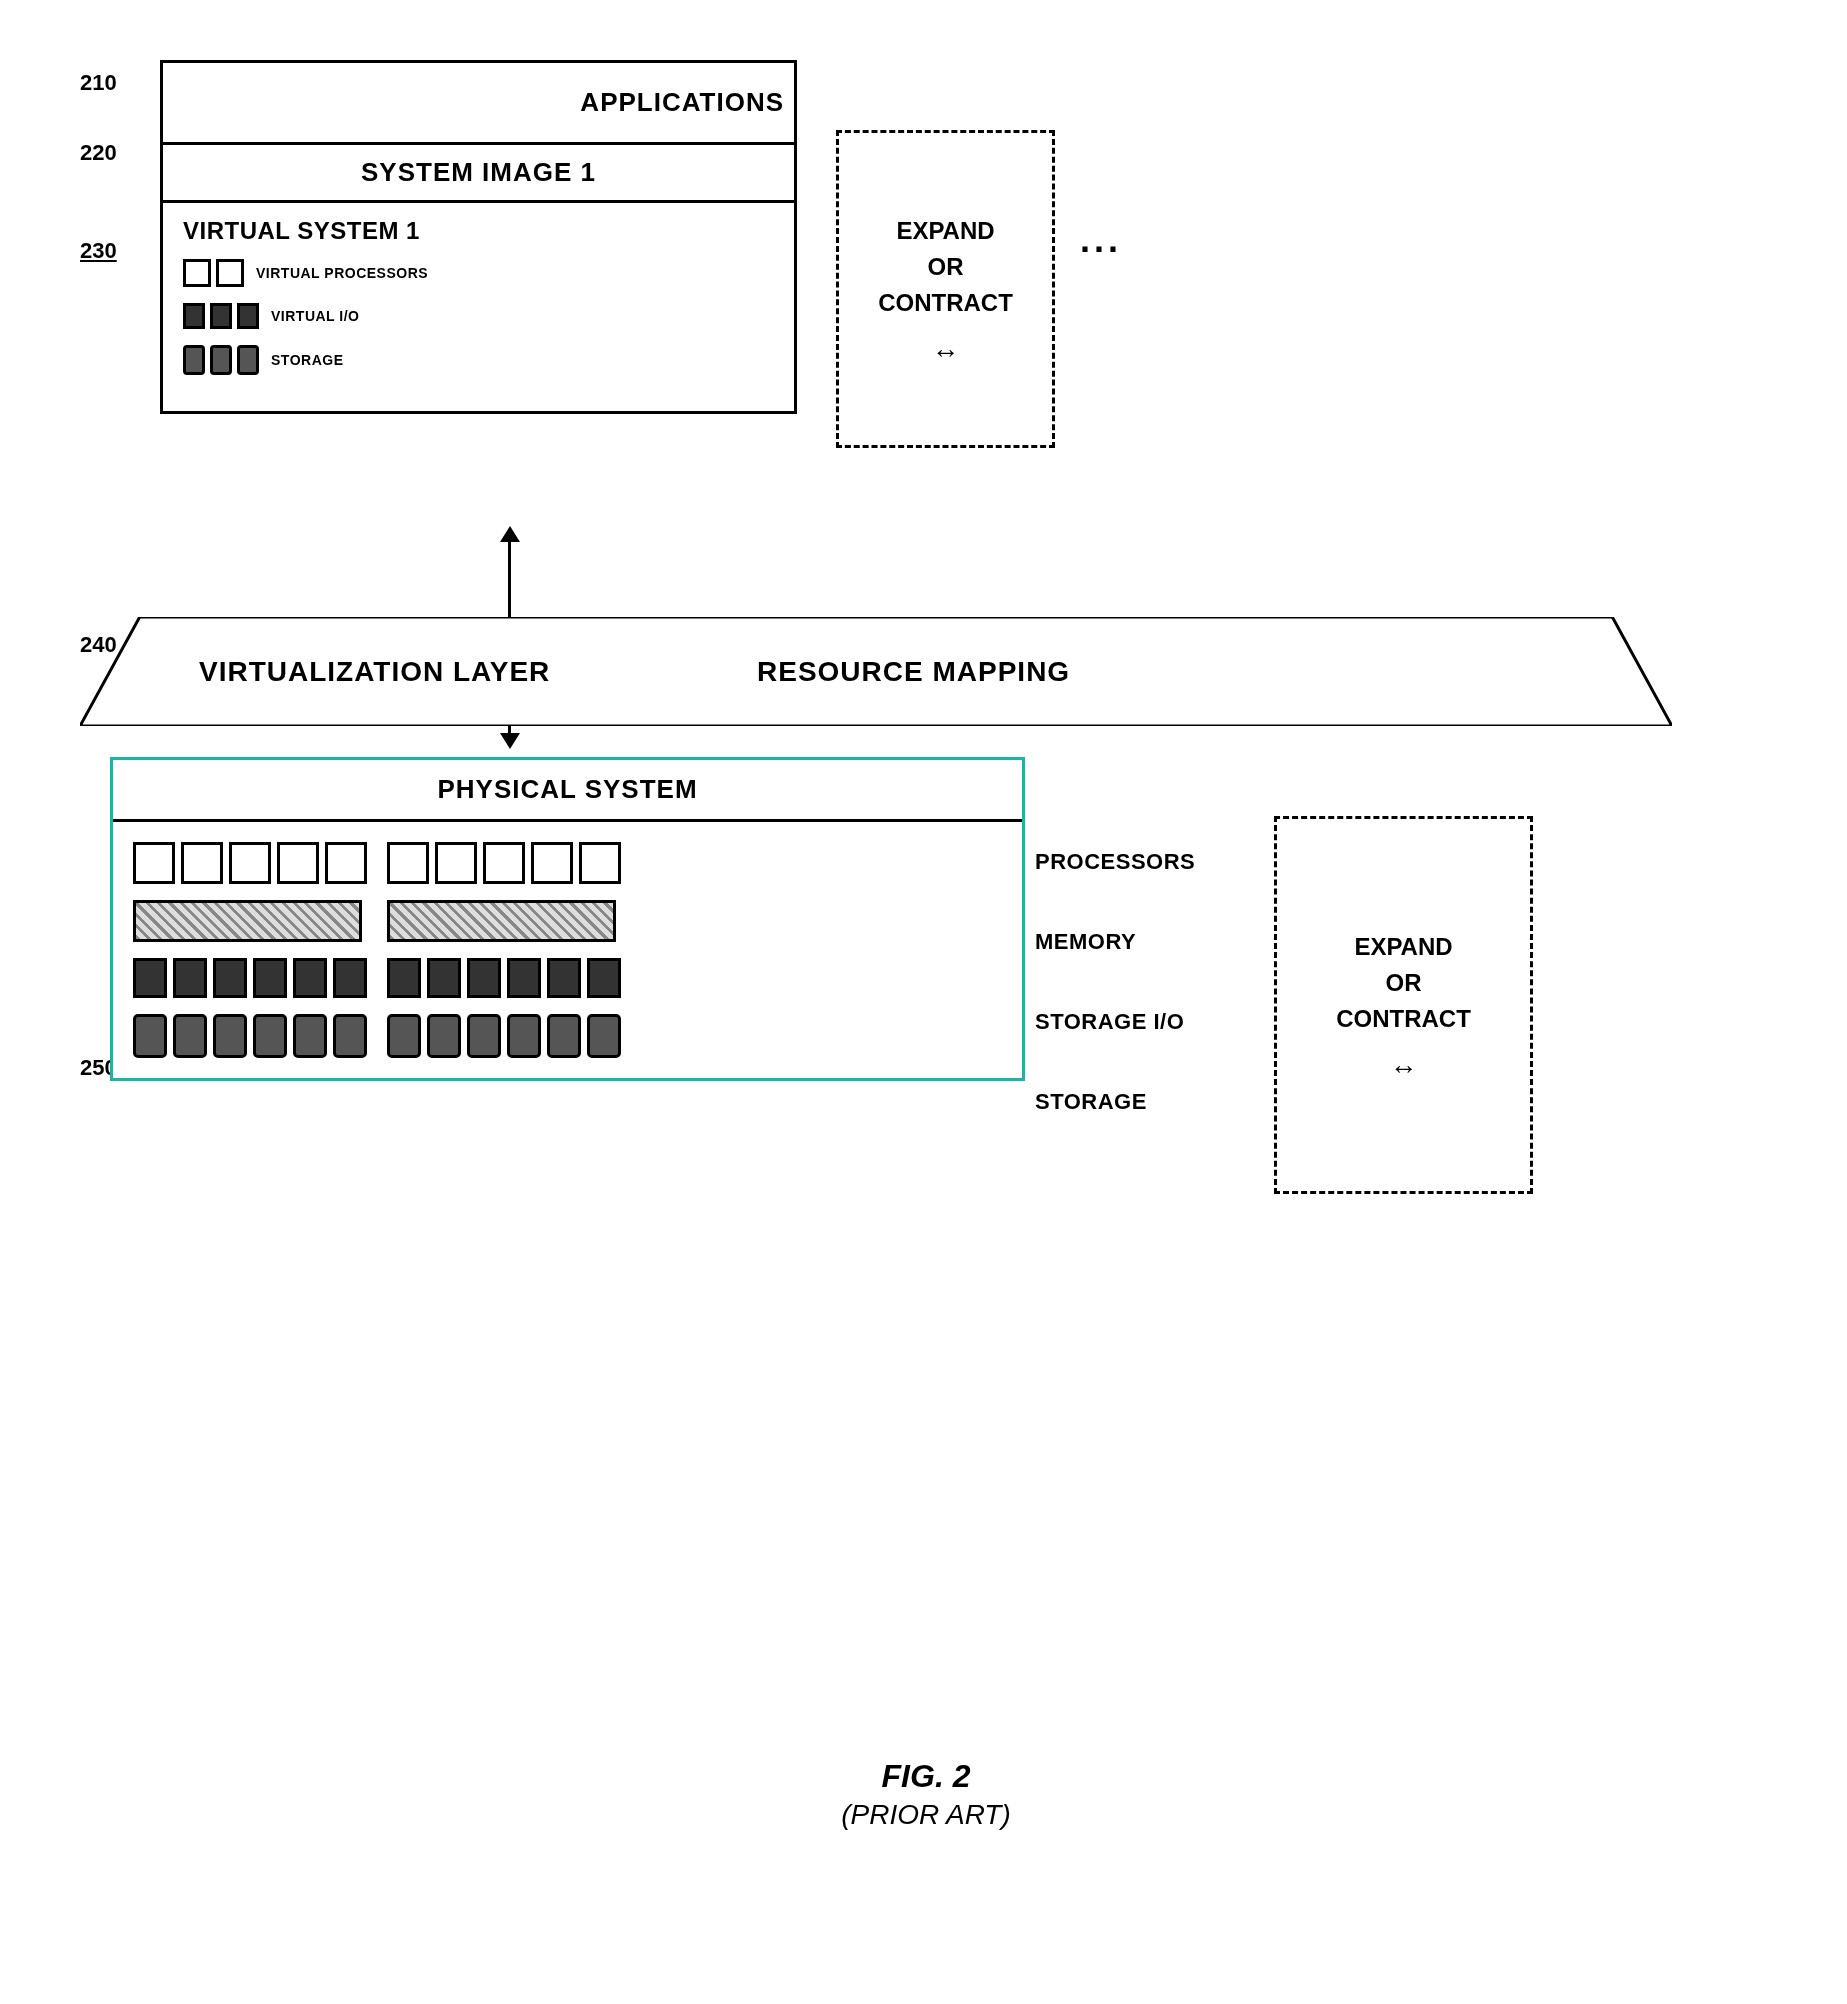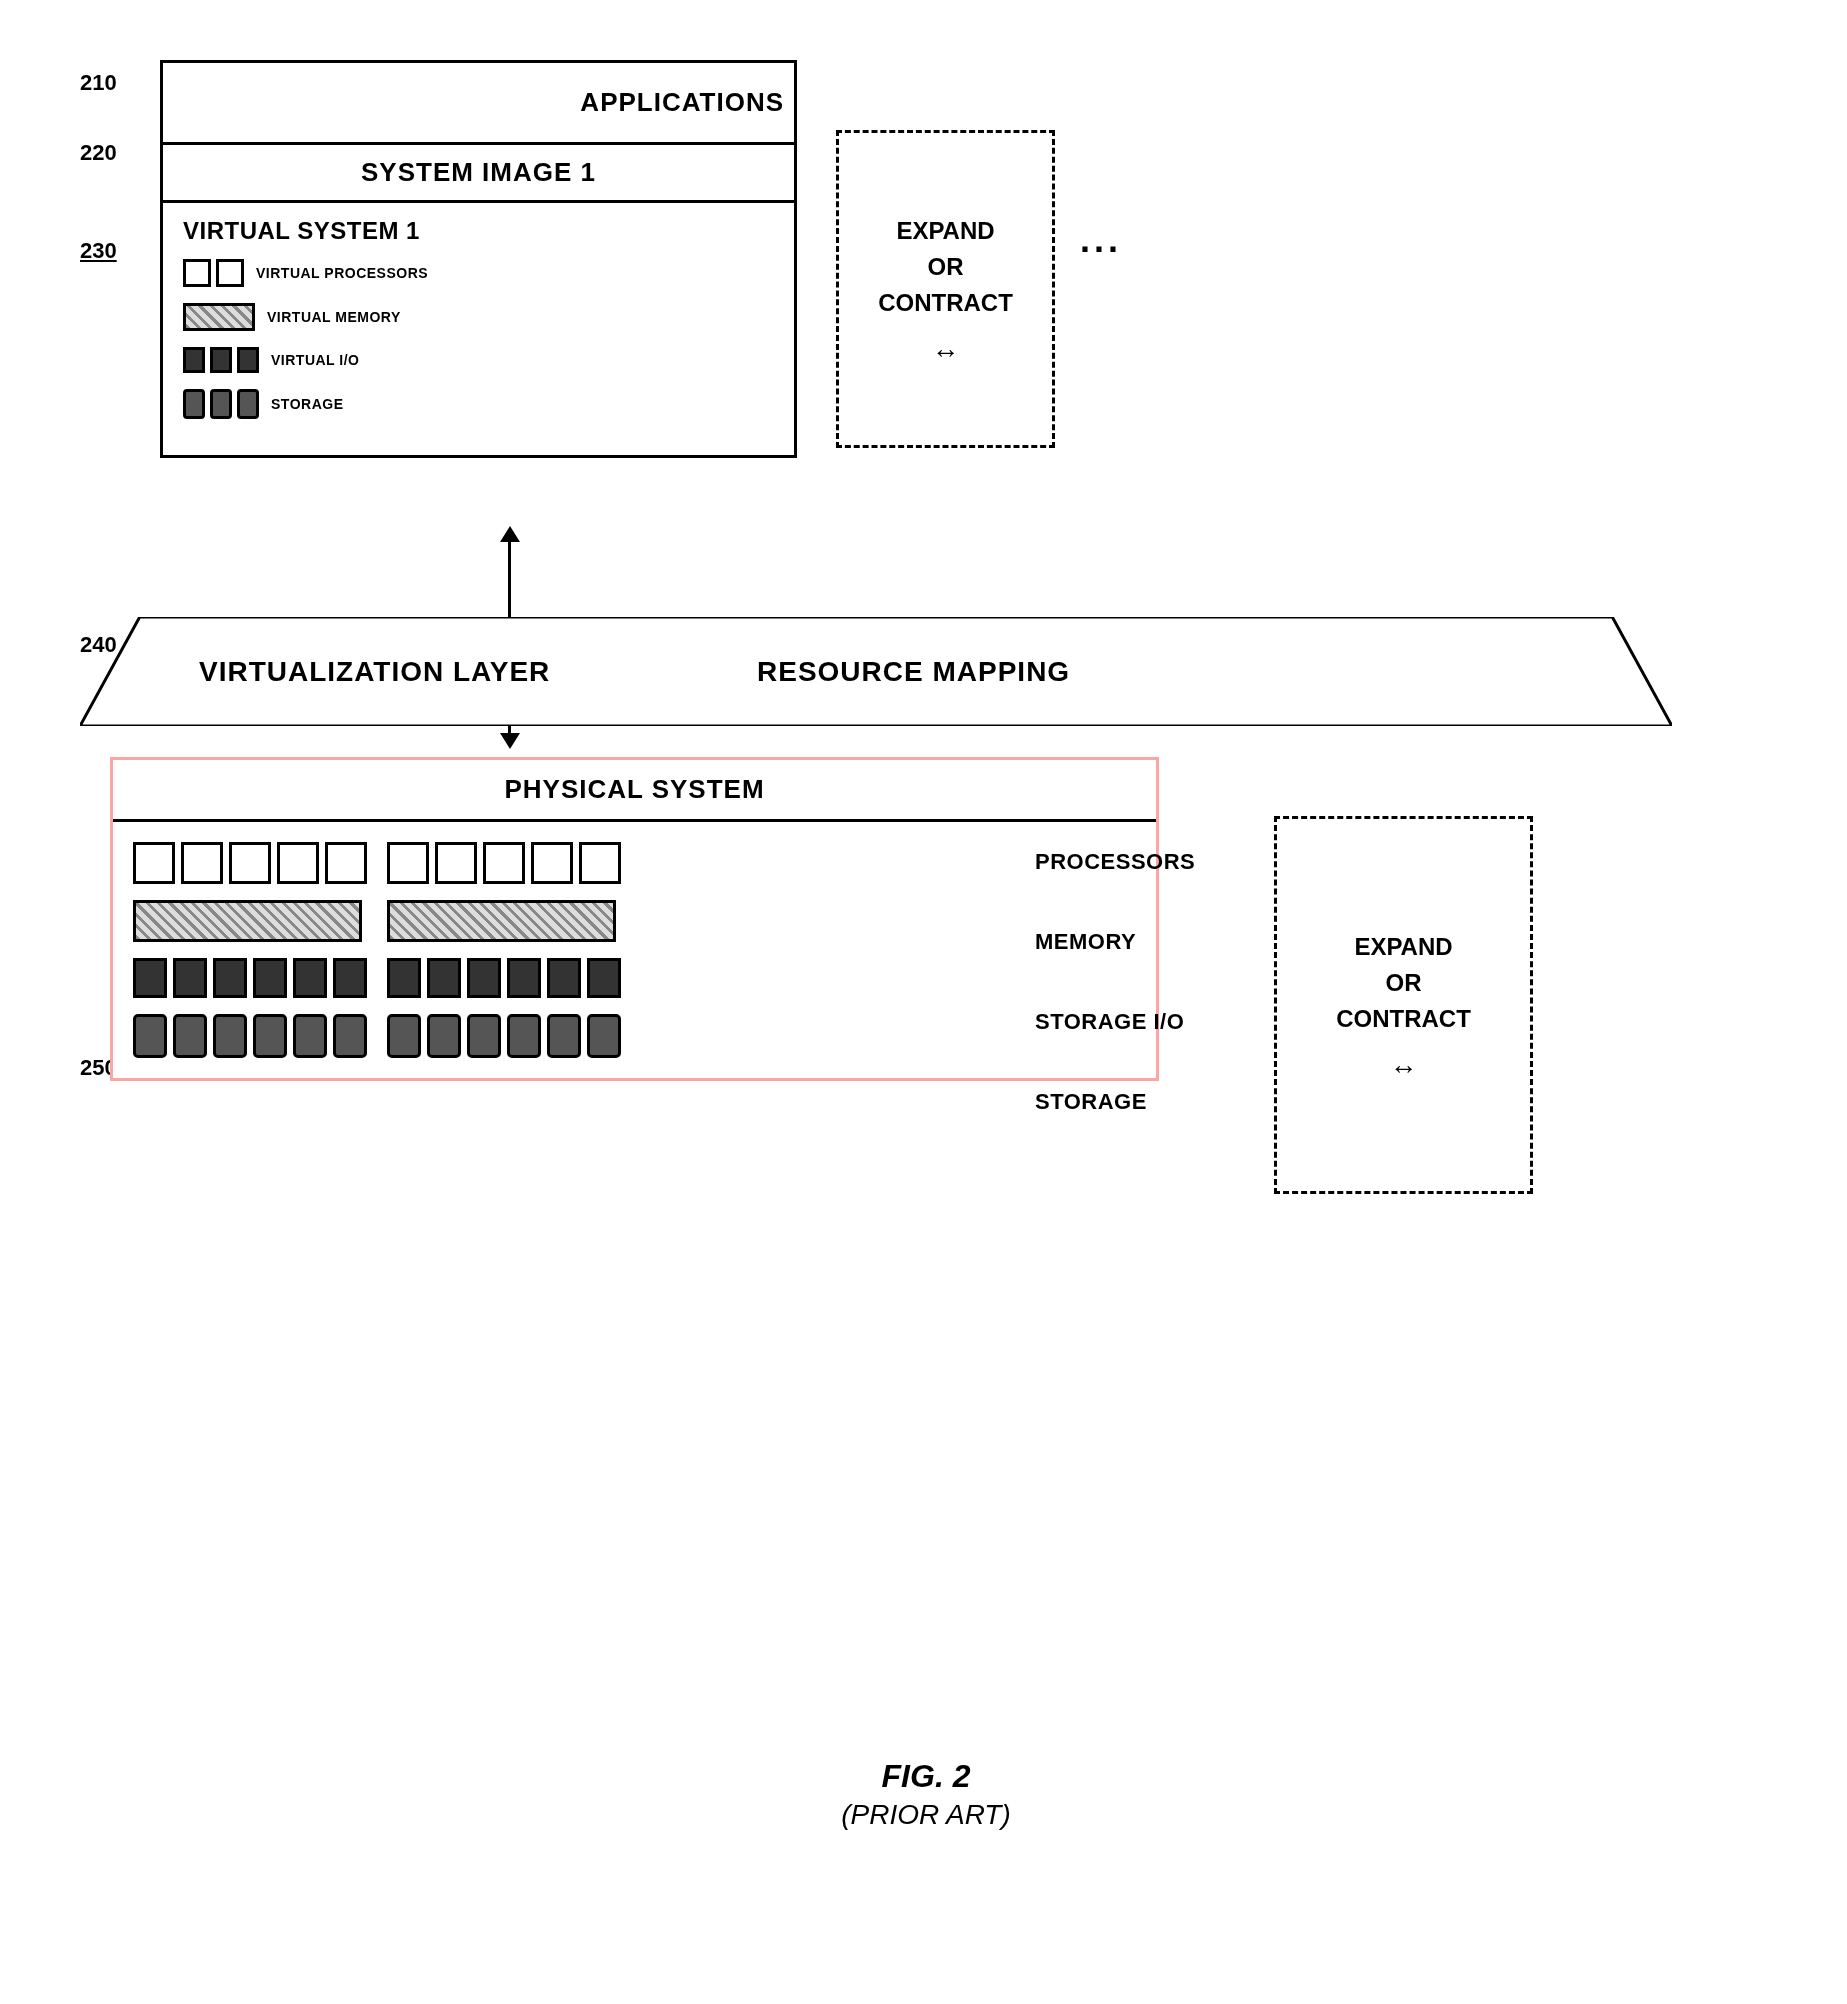--- a/index.html
+++ b/index.html
@@ -221,22 +221,22 @@
       border-left: 10px solid transparent;
       border-right: 10px solid transparent;
       border-top: 16px solid #000;
     }
 
     
     .physical-box {
       position: absolute;
       top: 697px;
       left: 30px;
-      width: 1049px;
-      border: 3px solid #fca5a5;
+      width: 915px;
+      border: 3px solid #14b8a6;
       background: #fff;
     }
 
     .physical-title {
       text-align: center;
       padding: 14px;
       font-size: 26px;
       font-weight: bold;
       letter-spacing: 1px;
       border-bottom: 3px solid #000;
@@ -386,26 +386,20 @@
       <div class="vs-title">VIRTUAL SYSTEM 1</div>
 
       <div class="vs-row">
         <div class="vs-icon">
           <span class="proc-square"></span>
           <span class="proc-square"></span>
         </div>
         <span>VIRTUAL PROCESSORS</span>
       </div>
 
-      <div class="vs-row">
-        <div class="vs-icon">
-          <span class="mem-rect"></span>
-        </div>
-        <span>VIRTUAL MEMORY</span>
-      </div>
 
       <div class="vs-row">
         <div class="vs-icon">
           <span class="io-square"></span>
           <span class="io-square"></span>
           <span class="io-square"></span>
         </div>
         <span>VIRTUAL I/O</span>
       </div>
 

